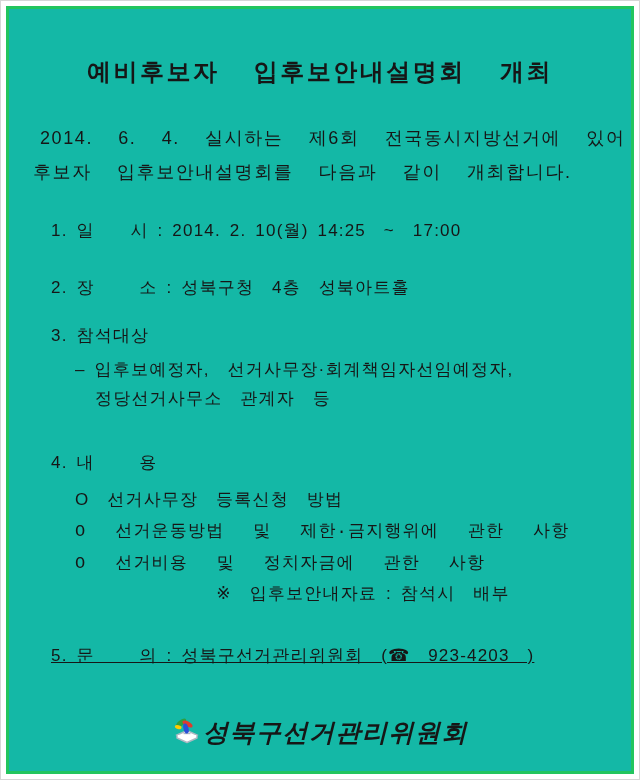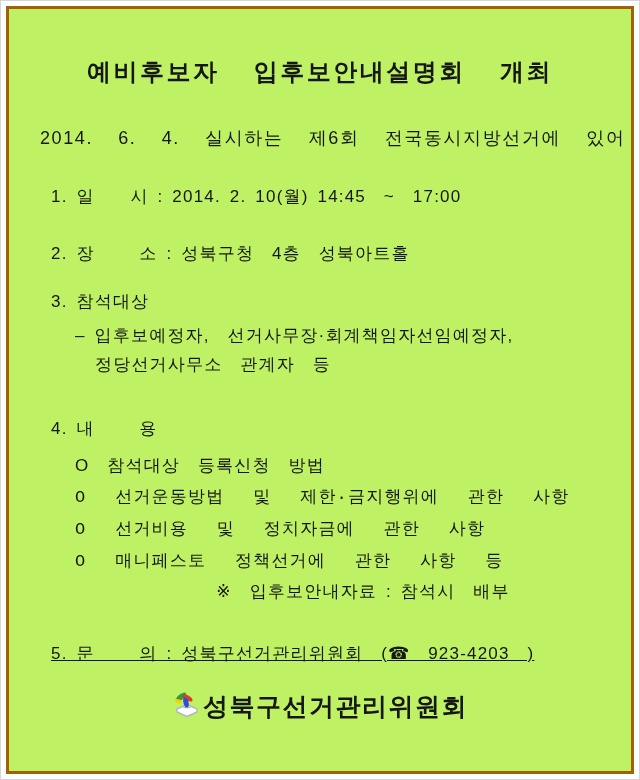--- a/index.html
+++ b/index.html
@@ -7,22 +7,22 @@
     width: 640px; height: 780px;
     position: relative;
     box-sizing: border-box;
     border: 1px solid #d6d6d6;
     font-family: "Liberation Sans", "DejaVu Sans", sans-serif;
     color: #161616;
   }
   .page {
     position: absolute;
     left: 5px; top: 5px; right: 5px; bottom: 5px;
-    border: 3px solid #a16207;
-    background: #bef264;
+    border: 3px solid #22c55e;
+    background: #14b8a6;
     box-sizing: border-box;
     overflow: hidden;
   }
   .title {
     margin-top: 48px;
     text-align: center;
     font-size: 24px;
     font-weight: bold;
     letter-spacing: 2.5px;
     word-spacing: 8px;
@@ -55,64 +55,65 @@
   .mt-item3 { margin-top: 24px; }
   .mt-sub1  { margin-top: 10px; }
   .mt-sub2  { margin-top: 5px; }
   .mt-item4 { margin-top: 40px; }
   .mt-c1    { margin-top: 13px; }
   .mt-c     { margin-top: 8px; font-family: Liberation Mono, monospace; }
   .mt-note  { margin-top: 6px; text-align: center; }
   .mt-item5 { margin-top: 38px; text-decoration: underline; }
 
   .footer {
-    margin-top: 24px;
+    margin-top: 48px;
     display: flex;
     align-items: center;
     justify-content: center;
     gap: 1px;
+    font-style: italic;
   }
   .footer-org {
     font-size: 25px;
     font-weight: bold;
     letter-spacing: 1.5px;
     white-space: pre;
   }
   .logo { width: 30px; height: 30px; display: block; }
 </style>
 </head>
 <body>
 
 <div class="page">
 
   <div class="title">예비후보자  입후보안내설명회  개최</div>
 
   <div class="intro">
     <div class="intro-line first">2014.  6.  4.  실시하는  제6회  전국동시지방선거에  있어  예비</div>
+    <div class="intro-line">후보자  입후보안내설명회를  다음과  같이  개최합니다.</div>
   </div>
 
-  <div class="line lv1 mt-item1">1. 일    시 : 2014. 2. 10(월) 14:45  ~  17:00</div>
+  <div class="line lv1 mt-item1">1. 일    시 : 2014. 2. 10(월) 14:25  ~  17:00</div>
 
   <div class="line lv1 mt-item2">2. 장     소 : 성북구청  4층  성북아트홀</div>
 
   <div class="line lv1 mt-item3">3. 참석대상</div>
 
   <div class="line lv2 mt-sub1">– 입후보예정자,  선거사무장·회계책임자선임예정자,</div>
 
   <div class="line lv2b mt-sub2">정당선거사무소  관계자  등</div>
 
   <div class="line lv1 mt-item4">4. 내     용</div>
 
-  <div class="line lv2 mt-c1">O  참석대상  등록신청  방법</div>
+  <div class="line lv2 mt-c1">O  선거사무장  등록신청  방법</div>
 
   <div class="line lv2 mt-c">O  선거운동방법  및  제한·금지행위에  관한  사항</div>
 
   <div class="line lv2 mt-c">O  선거비용  및  정치자금에  관한  사항</div>
 
-  <div class="line lv2 mt-c">O  매니페스토  정책선거에  관한  사항  등</div>
 
   <div class="line lv3 mt-note">※  입후보안내자료 : 참석시  배부</div>
 
   <div class="line lv1 mt-item5">5. 문     의 : 성북구선거관리위원회  (☎  923-4203  )</div>
 
   <div class="footer">
     <svg class="logo" viewBox="0 0 30 30" aria-hidden="true">
 
       <path d="M5 17 L15 12.5 L25 17 L15 21.5 Z" fill="#ffffff" stroke="#aeb8c2" stroke-width="1.4"></path>
       <path d="M5 17 L5 20 L15 24.5 L25 20 L25 17" fill="#ffffff" stroke="#aeb8c2" stroke-width="1.4" stroke-linejoin="round"></path>

